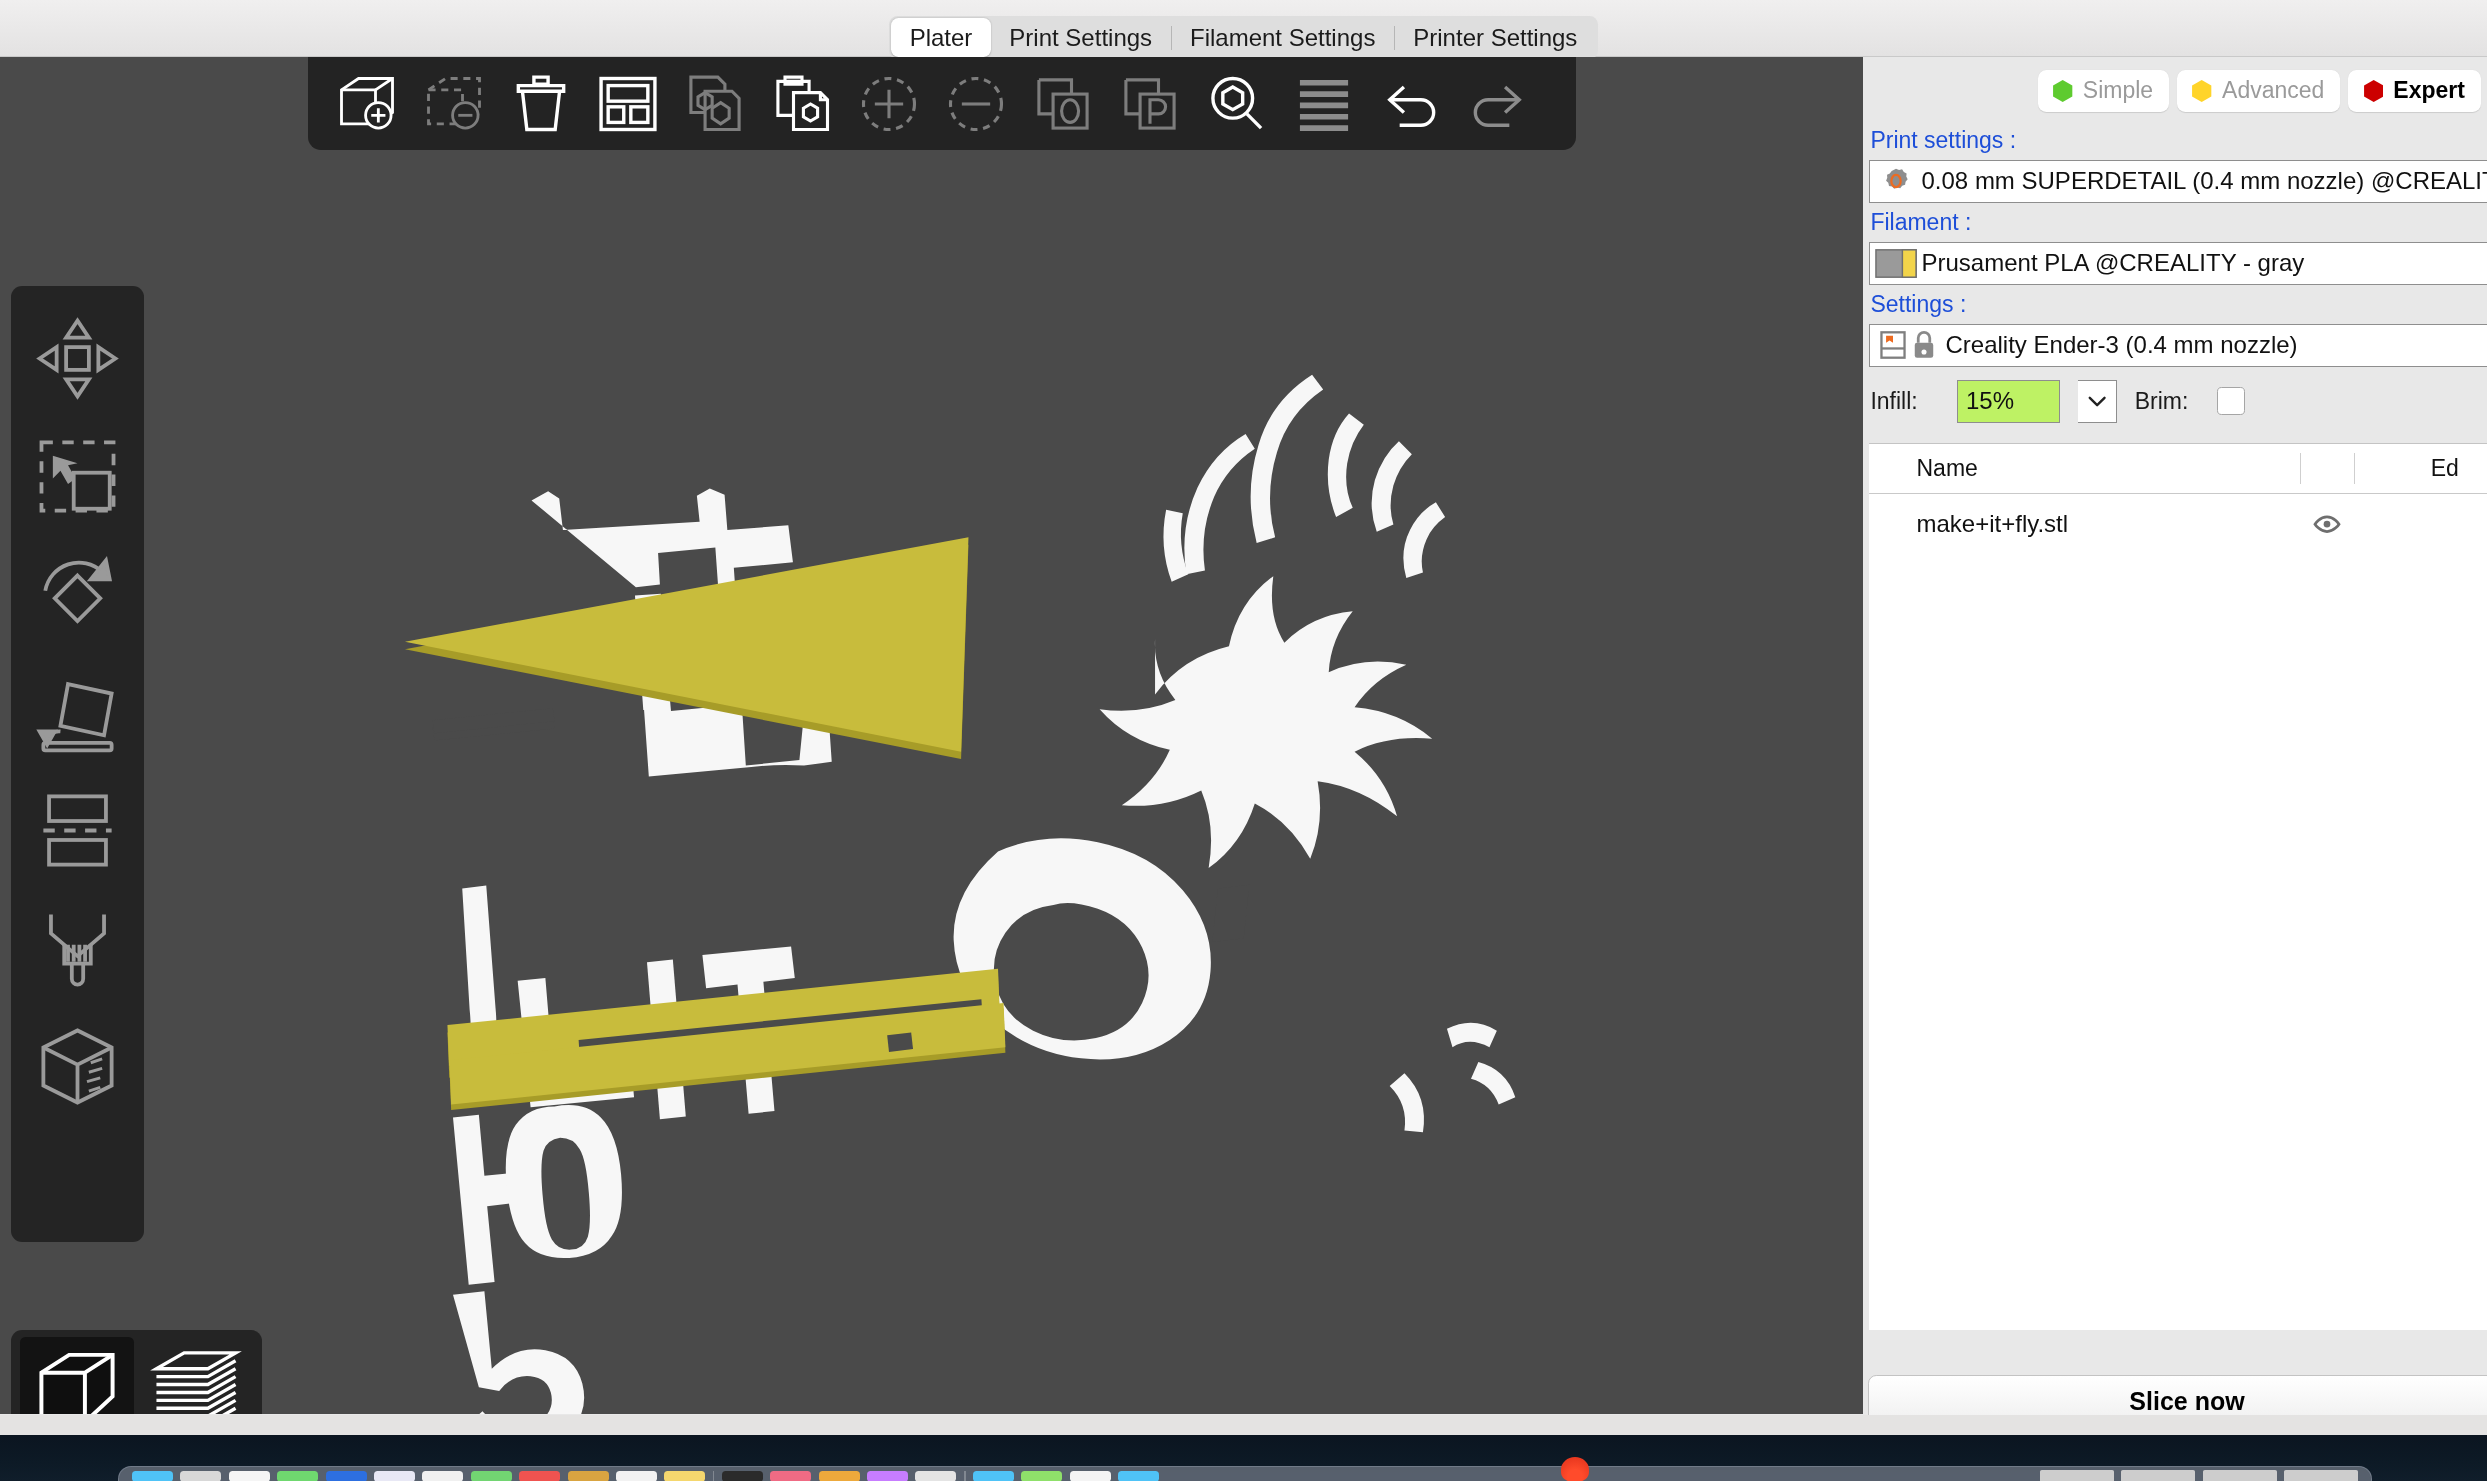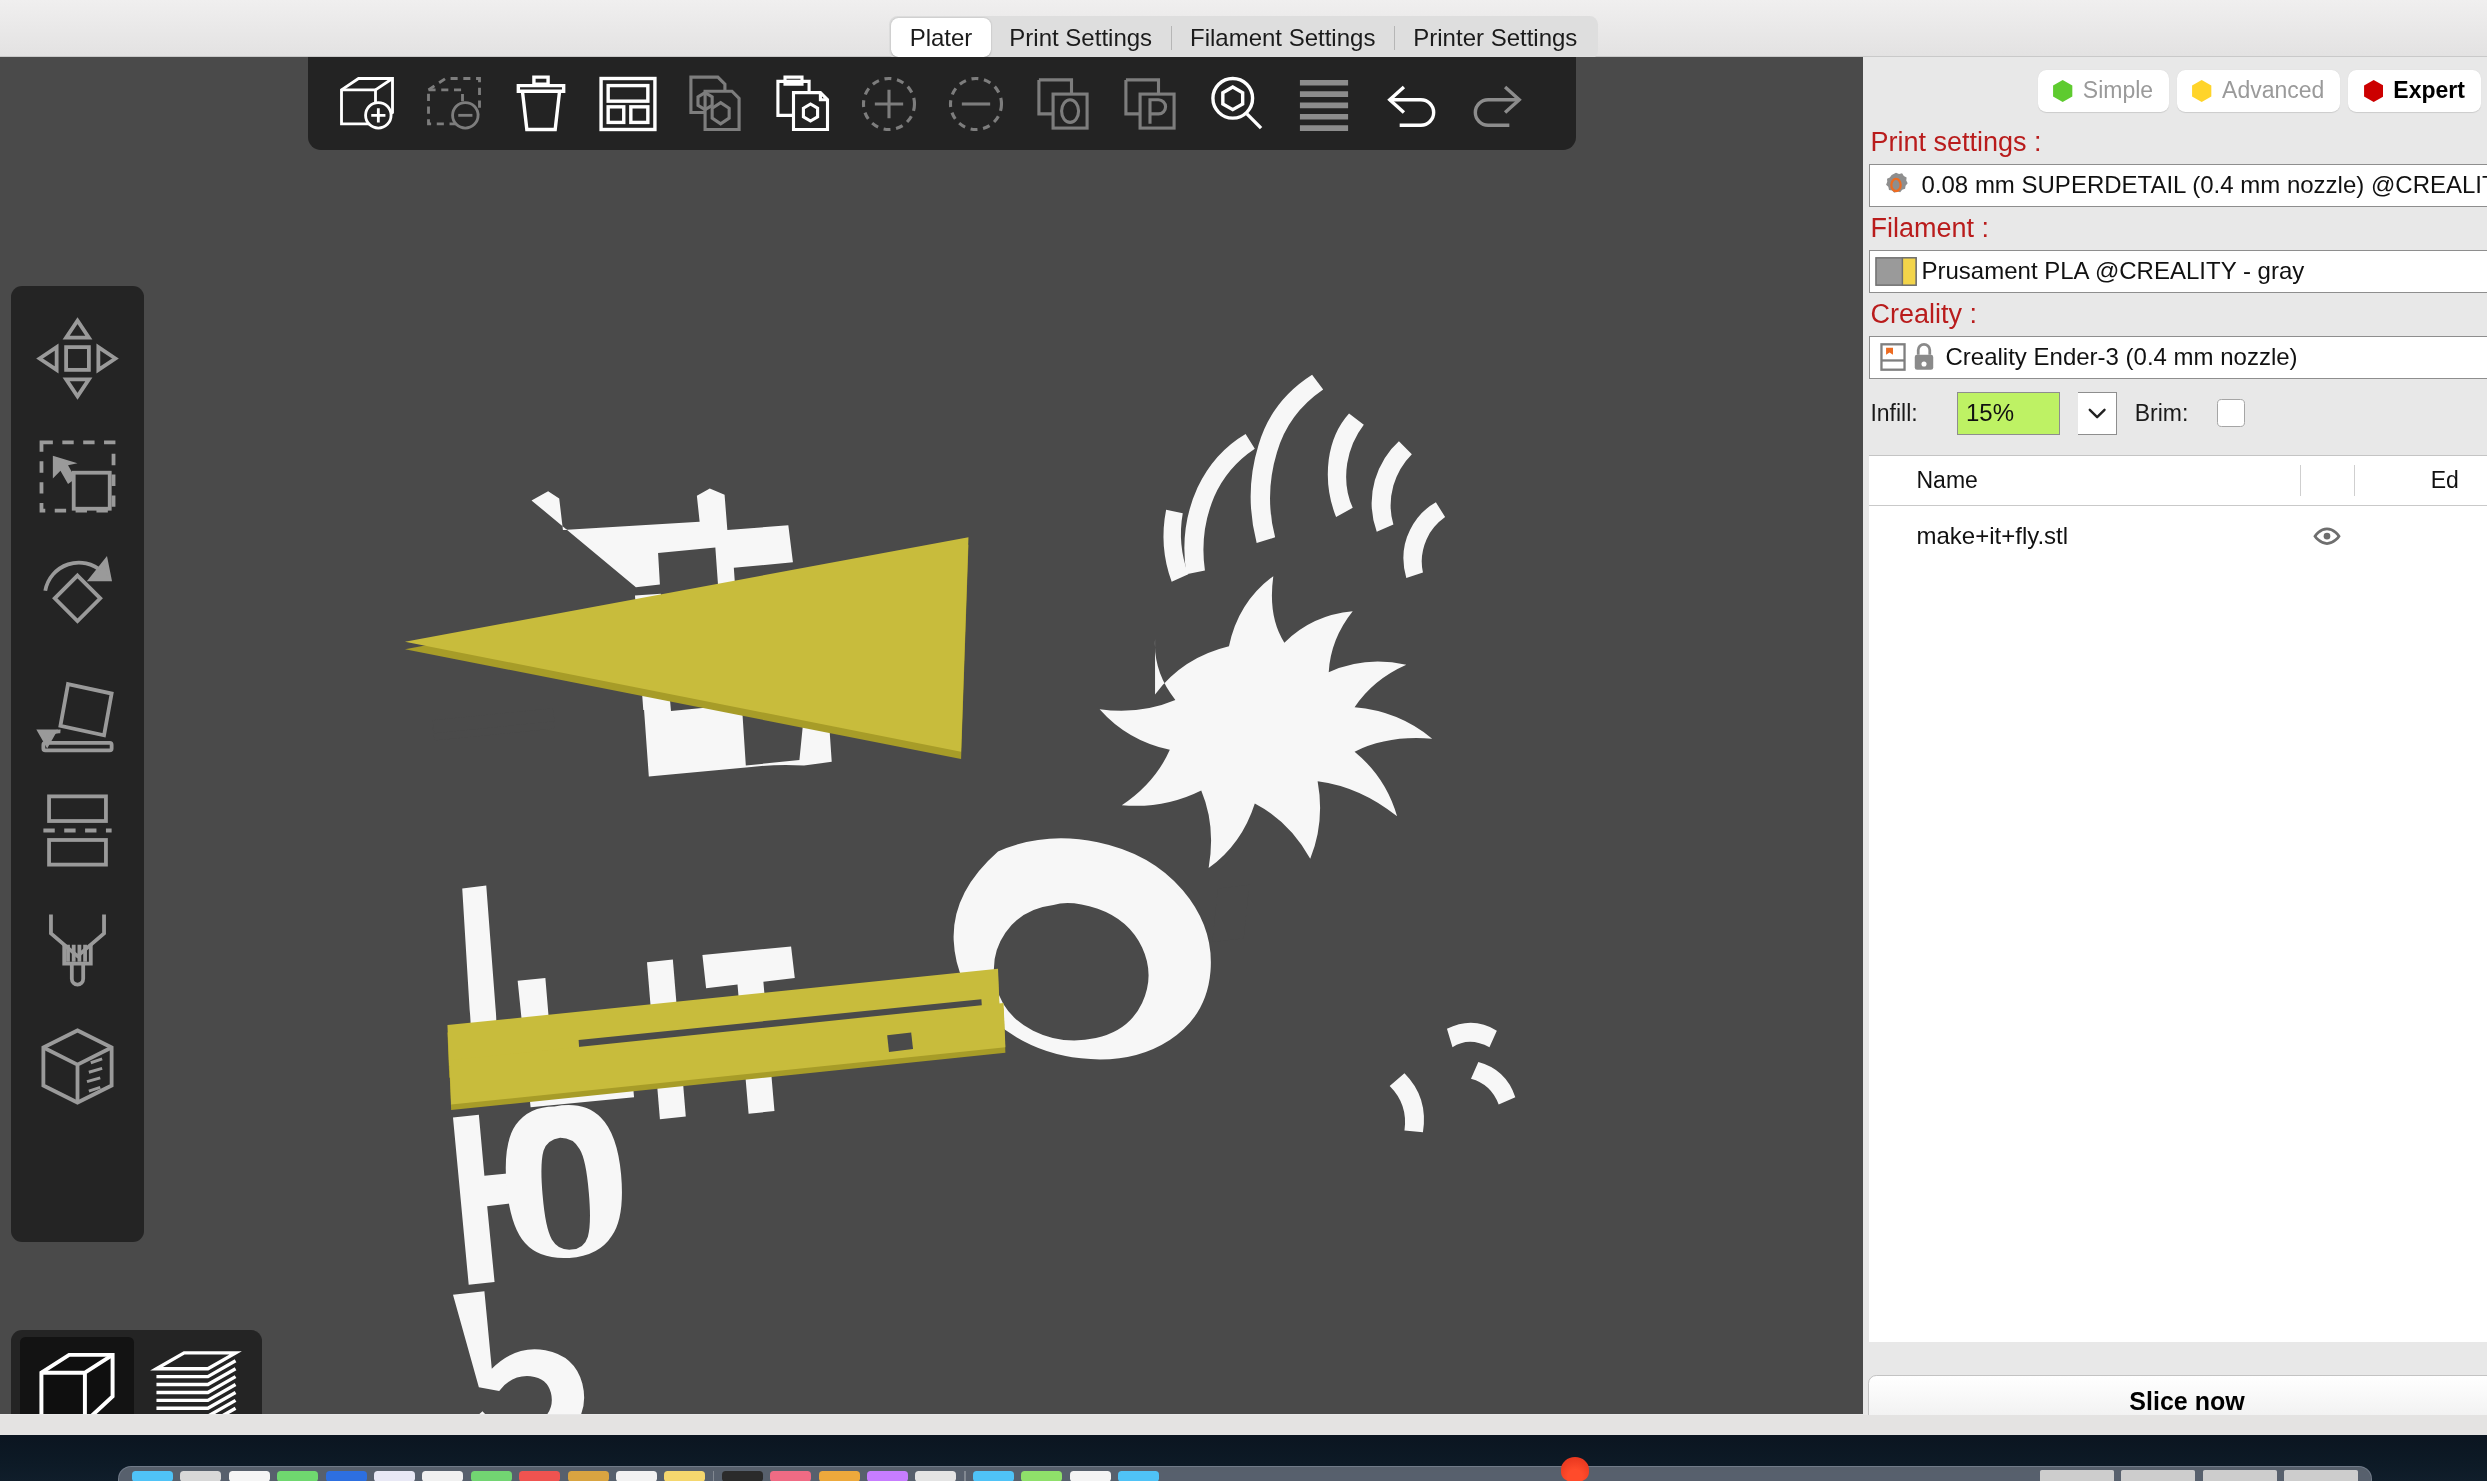--- a/index.html
+++ b/index.html
@@ -77,21 +77,21 @@
     gap: 8px; padding: 13px 7.4px 9.2px 0;
   }
   .modebtn {
     display: flex; align-items: center; gap: 10.2px;
     background: #fff; border-radius: 8.3px; padding: 7.4px 15.7px;
     font-size: 23px; color: #9a9a9a; box-shadow: 0 0.9px 0.9px rgba(0,0,0,.12);
   }
   .modebtn.active { color: #000; font-weight: bold; }
   .hexdot { width: 19.4px; height: 22px; display: block; }
 
-  .lbl { font-size: 27px; color: #b91c1c; padding: 6.5px 0 5.5px 7.4px; }
+  .lbl { font-size: 23px; color: #1d4ed8; padding: 6.5px 0 5.5px 7.4px; }
   .combo {
     display: flex; align-items: center; height: 43px;
     background: #fff; border: 0.9px solid #8e8e8e; margin-left: 5.5px;
     width: 647px; overflow: hidden;
   }
   .combo .ico { width: 52px; display: flex; align-items: center; justify-content: center; flex: 0 0 52px; }
   .combo .txt { font-size: 24px; color: #111; white-space: nowrap; }
 
   .row-supports { display: flex; align-items: center; margin-top: 9.2px; }
   .row-supports .cap { font-size: 23px; color: #1a1a1a; padding-left: 7.4px; }
@@ -508,21 +508,21 @@
     <div class="combo">
       <span class="ico">
         <svg width="44" height="31" viewBox="0 0 48 34">
           <rect x="2" y="2" width="44" height="30" fill="#9a9a9a" stroke="#6f6f6f" stroke-width="1.6"></rect>
           <rect x="31" y="2" width="15" height="30" fill="#f2d44a" stroke="#6f6f6f" stroke-width="1.6"></rect>
         </svg>
       </span>
       <span class="txt">Prusament PLA @CREALITY - gray</span>
     </div>
 
-    <div class="lbl">Creality :</div>
+    <div class="lbl">Settings :</div>
     <div class="combo">
       <span class="ico" style="flex:0 0 76px;width:76px;gap:4.6px;">
         <svg width="28" height="30" viewBox="0 0 24 26">
           <rect x="2" y="2" width="20" height="22" fill="none" stroke="#7f7f7f" stroke-width="2"></rect>
           <path d="M2 16 H22" stroke="#7f7f7f" stroke-width="2"></path>
           <path d="M6 5 h6 v6 l-3 -2 -3 2 z" fill="#ed6b21"></path>
         </svg>
         <svg width="24" height="30" viewBox="0 0 20 26">
           <path d="M5 11 V7 a5 5 0 0 1 10 0 V11" fill="none" stroke="#8a8a8a" stroke-width="2.4"></path>
           <rect x="2" y="11" width="16" height="13" rx="2" fill="#8a8a8a"></rect>

